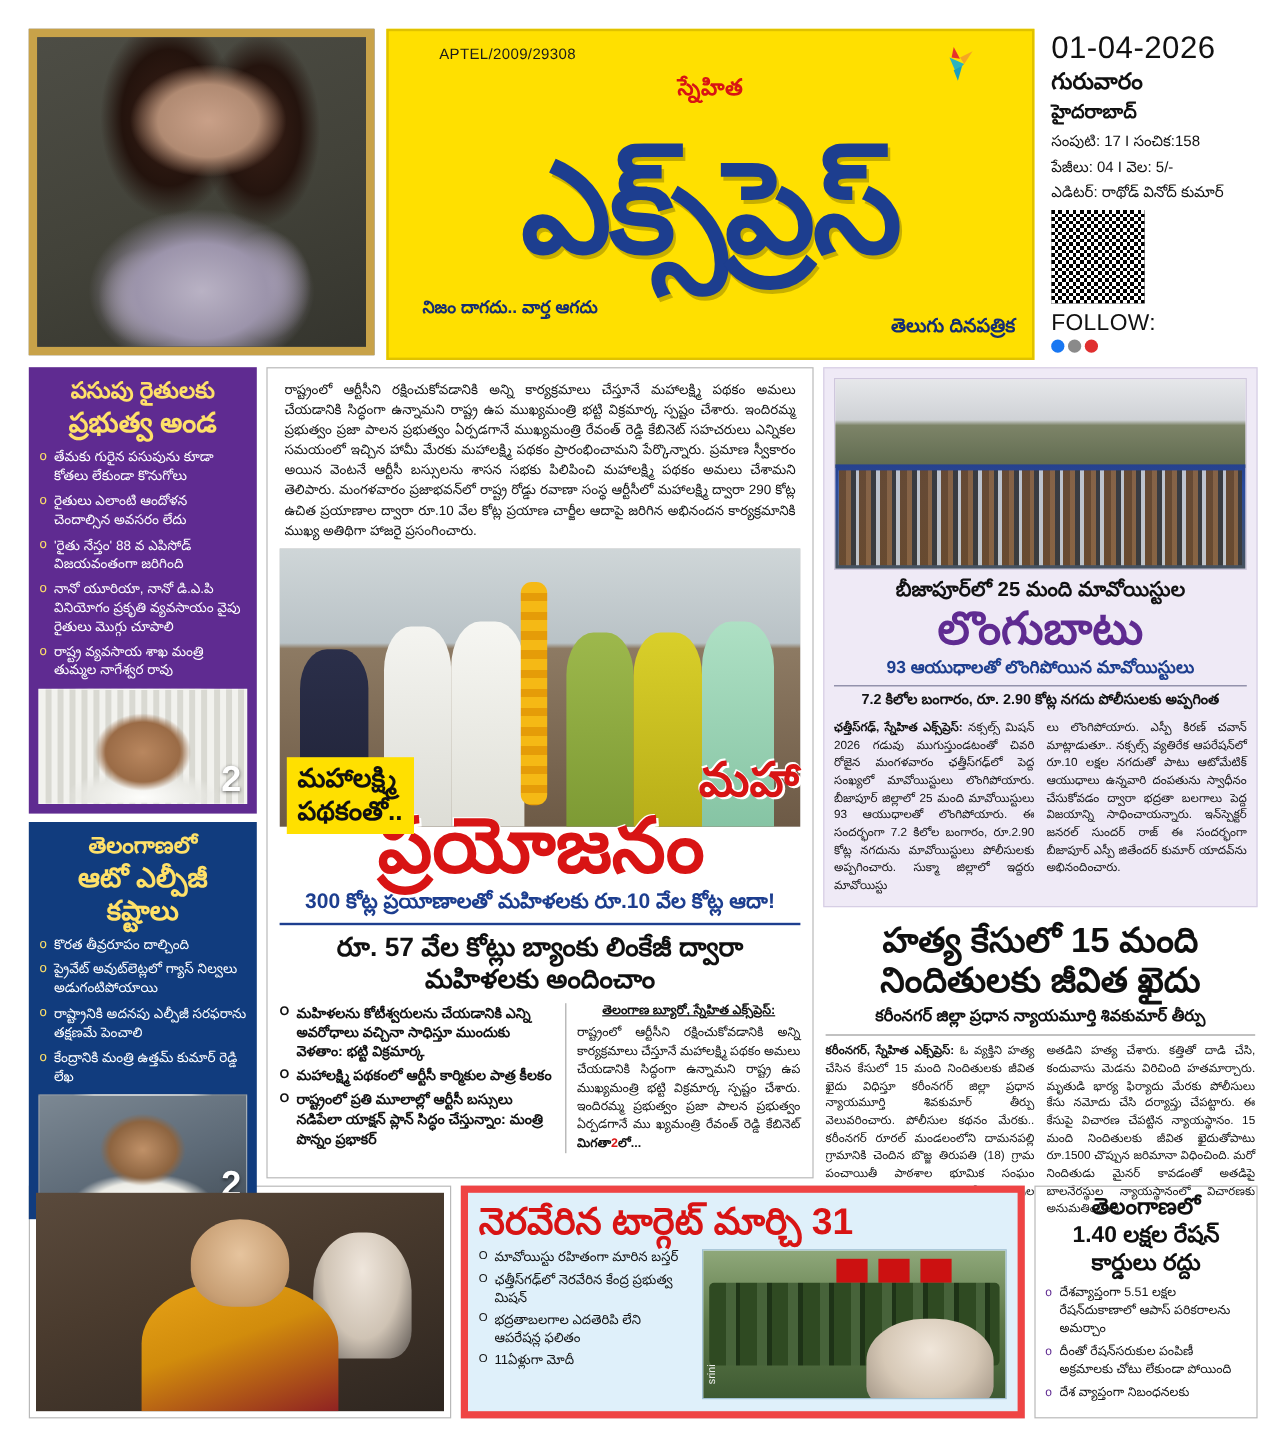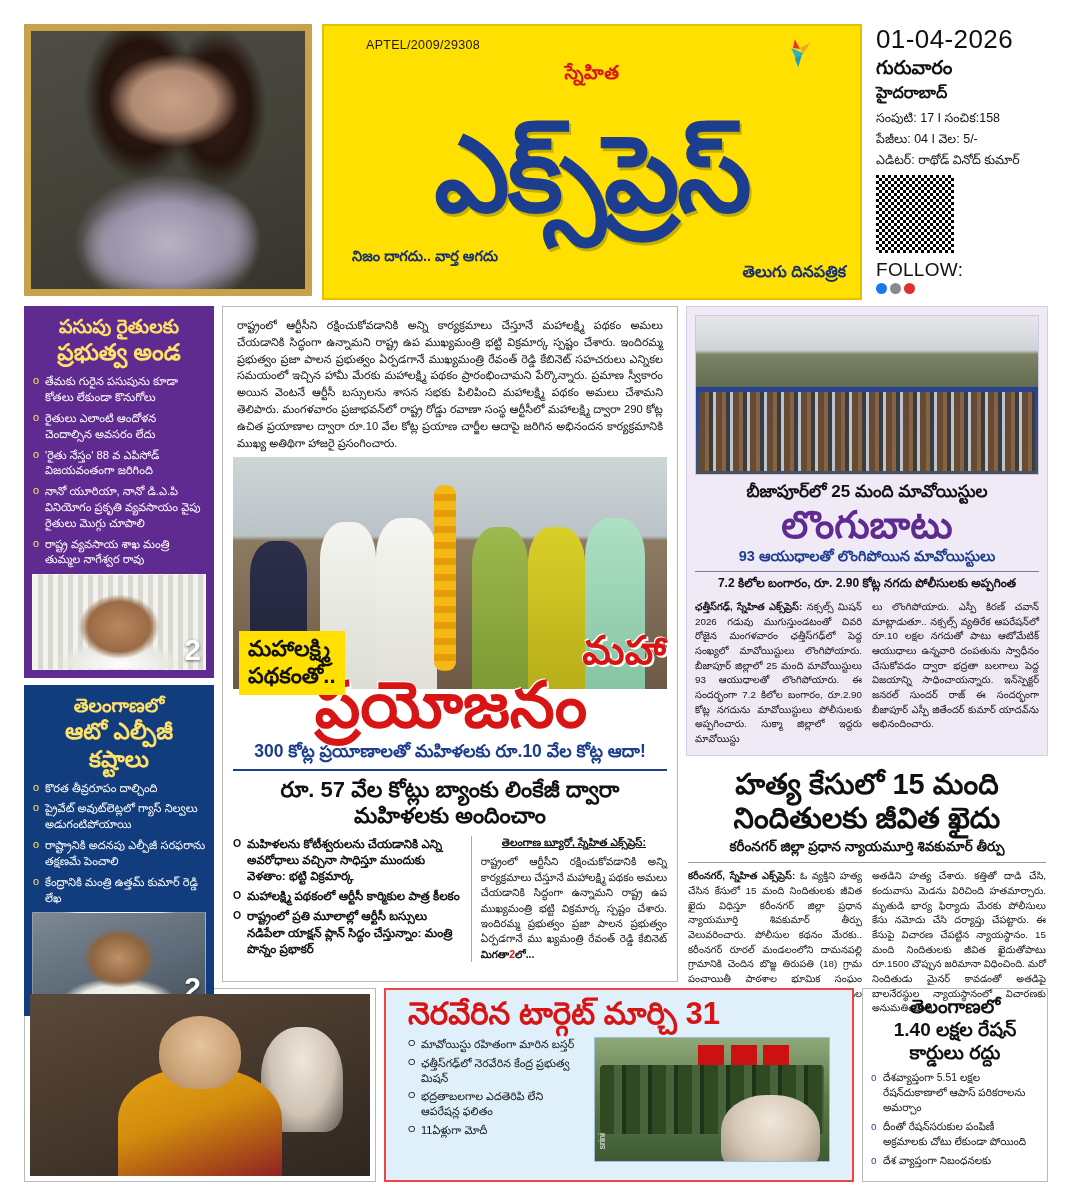--- a/index.html
+++ b/index.html
@@ -150,21 +150,21 @@
   .bottom-grid { display:flex; gap: 8px; padding: 6px 24px 0 24px; height: 200px; }
   .bl { width: 352px; flex:none; border: 1px solid #b9b9b9; padding: 5px; }
   .bl-photo { width: 100%; height: 100%; position: relative; overflow:hidden;
     background: linear-gradient(160deg,#5a4a3c 0%,#4a3b2e 40%,#2e2620 100%); }
   .dl-robe { position:absolute; left: 26%; bottom: 0; width: 48%; height: 60%;
     background: linear-gradient(160deg,#e8a317 0%, #d18c0c 45%, #8f2222 100%); border-radius: 48% 48% 0 0; }
   .dl-head { position:absolute; left: 38%; top: 12%; width: 24%; height: 40%;
     background: radial-gradient(ellipse at 50% 40%, #e6c49e 0%, #c89f74 65%, #a8805a 100%); border-radius: 50% 50% 42% 42%; }
   .dl-gere { position:absolute; right: 8%; top: 18%; width: 24%; height: 58%;
     background: radial-gradient(ellipse at 50% 30%, #efe6dc 0%, #cfc3b4 55%, #5a5450 100%); border-radius: 46% 46% 22% 22%; }
-  .bm { flex: 1; background: #dff0fa; border: 2px solid #ef4444; padding: 7px 22px; position: relative; }
+  .bm { flex: 1; background: #dff0fa; border: 6px solid #ef4444; padding: 7px 9px; position: relative; }
   .bm-h { font-size: 31px; font-weight: bold; color:#d81414; line-height: 1.1; }
   .bm-body { display:flex; gap: 10px; margin-top: 6px; }
   .bm-bullets { width: 176px; flex:none; }
   .bm-bullets li { list-style:none; font-size: 11px; line-height:1.34; margin-bottom: 4px; padding-left: 13px; position:relative; color:#111; }
   .bm-bullets li::before { content:"O"; position:absolute; left:0; top:0; font-size:9.5px; }
   .bm-photo { flex:1; height: 125px; position: relative; overflow:hidden; border:1px solid #9fbfd2; }
   .bmp-bg { position:absolute; inset:0; background: linear-gradient(180deg,#8fa87a 0%, #5f7a4a 48%, #3e5a32 100%); }
   .bmp-row { position:absolute; left:2%; right:2%; top: 22%; height: 56%;
     background: repeating-linear-gradient(90deg, #2f4a22 0 14px, #47633a 14px 22px, #1e3317 22px 26px); border-radius: 4px; }
   .bmp-flag { position:absolute; top: 6%; width: 26px; height: 20px; background:#cc1111; }

